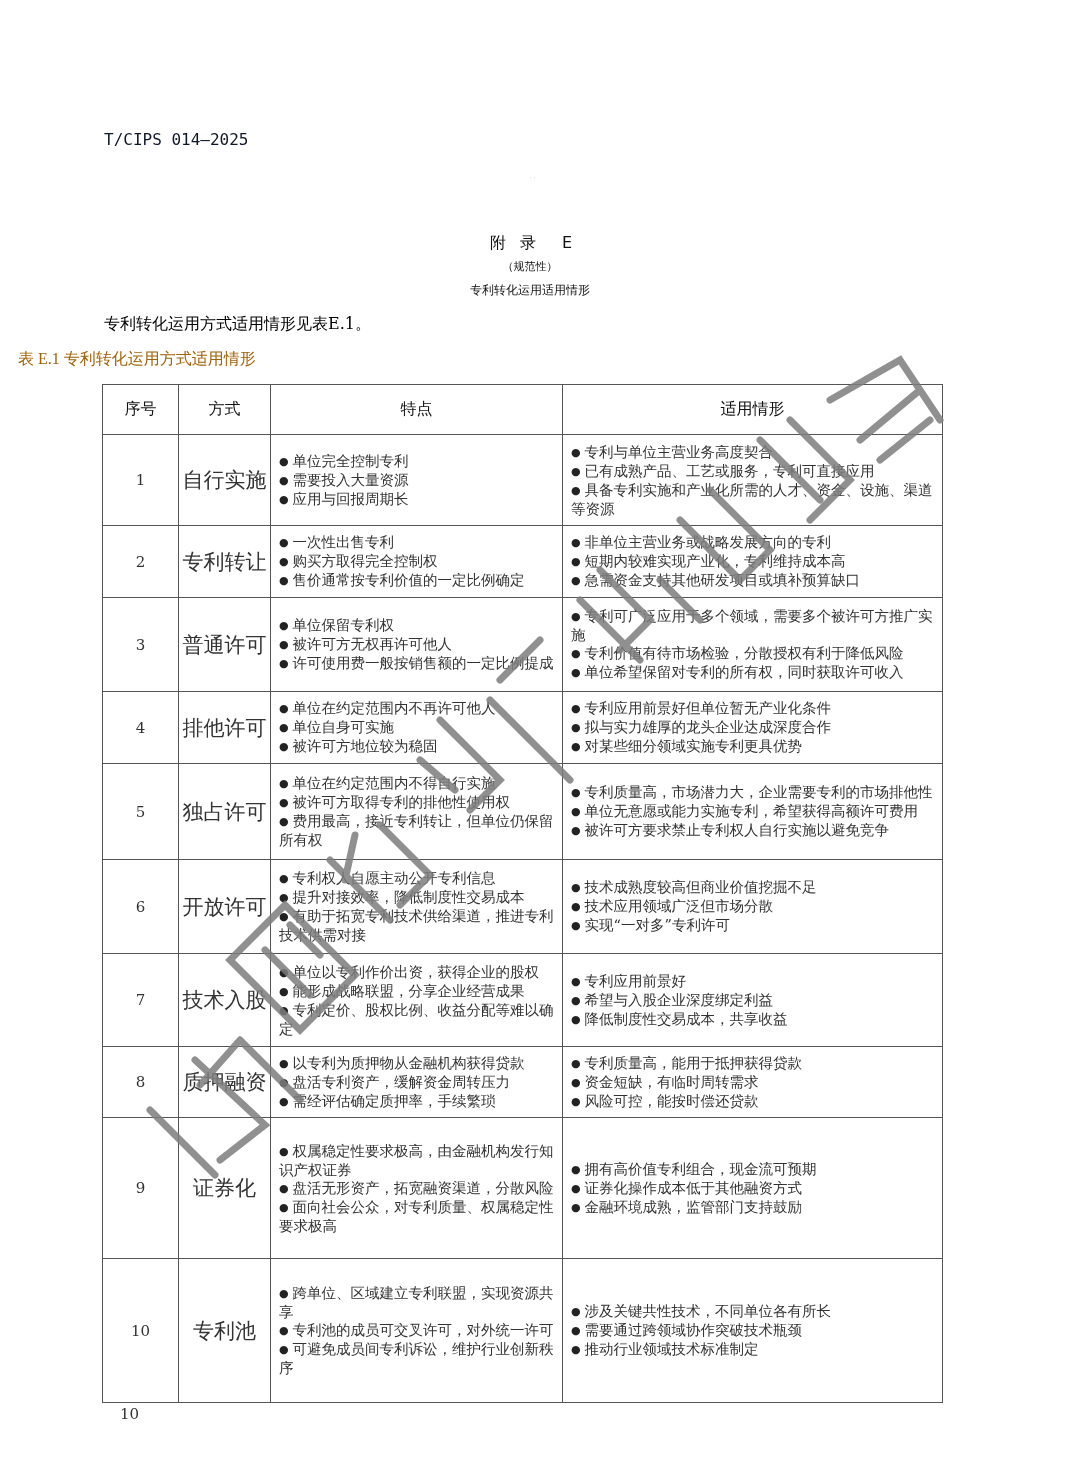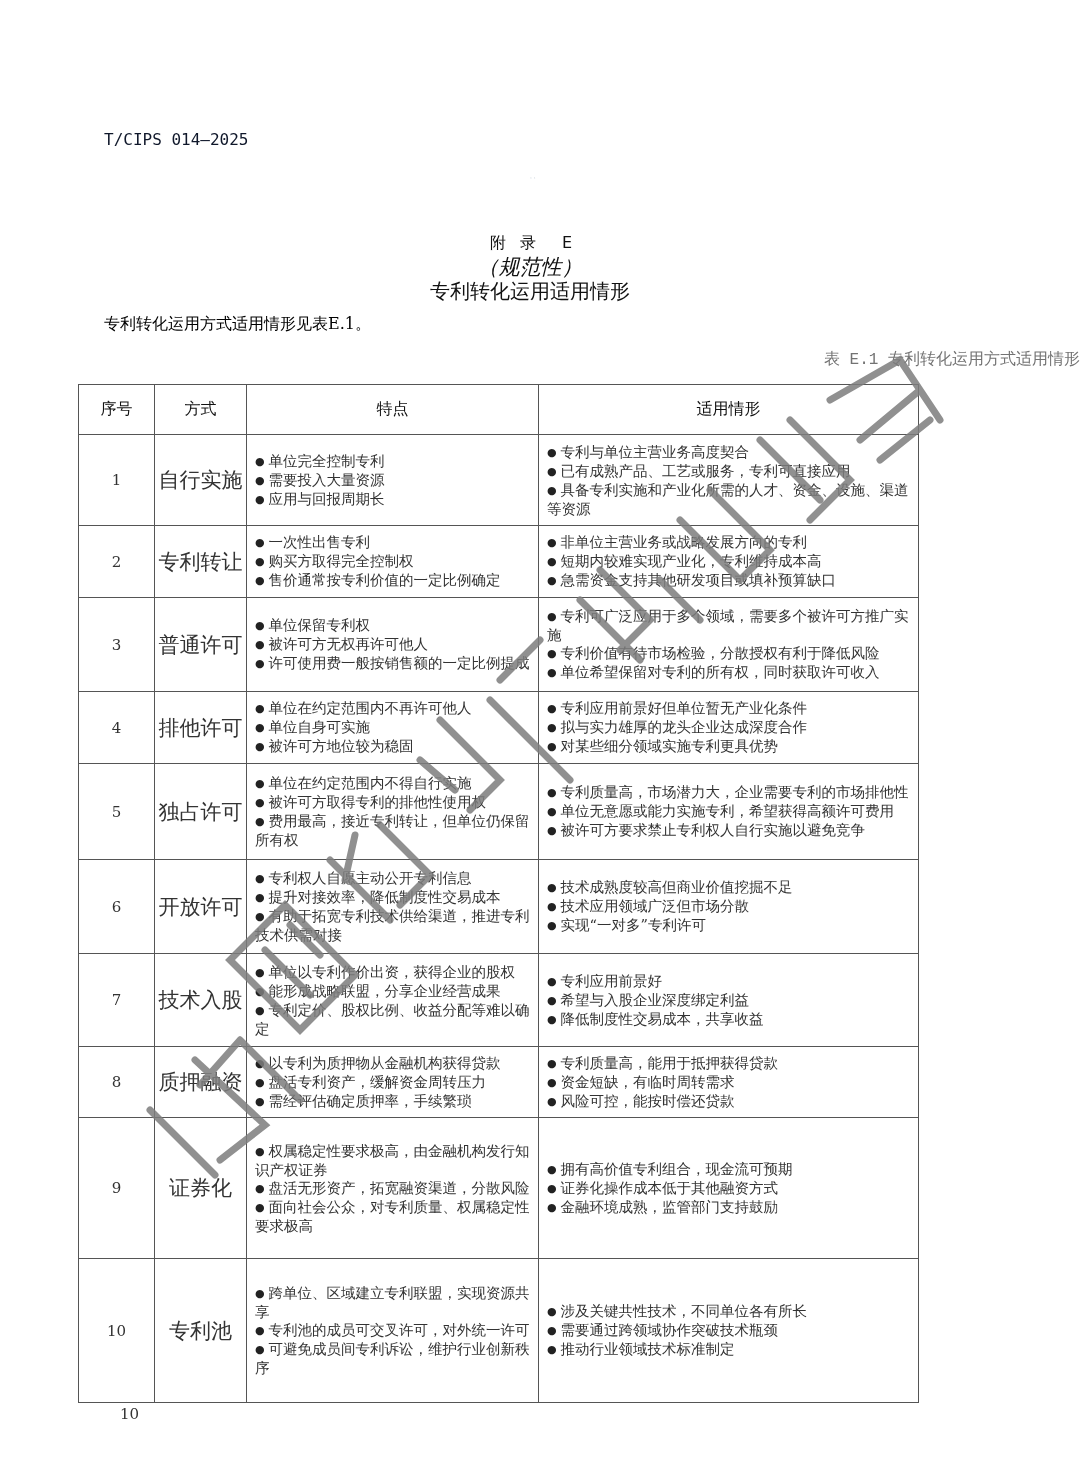--- a/index.html
+++ b/index.html
@@ -12,32 +12,32 @@
       font-family: "DejaVu Sans Mono", "Liberation Mono", monospace;
       font-size: 16px; color: #0f172a; letter-spacing: 0px;
     }
     .appendix-head {
       position: absolute; left: 0; width: 940px; top: 231px; text-align: center;
       font-family: "DejaVu Sans", "Liberation Sans", sans-serif; color: #111; padding-left: 32px;
     }
     .appendix-head div { height: 24px; line-height: 24px; }
     .appendix-label { font-size: 16px; padding-left: 60px; letter-spacing: 2px; }
     .appendix-label .sp { display: inline-block; width: 12px; }
-    .appendix-type { font-size: 21px; padding-left: 56px; font-style: italic; }
-    .appendix-title { font-size: 20px; padding-left: 56px; }
+    .appendix-type { font-size: 11px; padding-left: 56px; }
+    .appendix-title { font-size: 12px; padding-left: 56px; font-family: Liberation Mono, monospace; }
     .intro {
       position: absolute; left: 104px; top: 314px; font-size: 16px; color: #000000;
     }
     .table-caption {
-      position: absolute; left: 0; width: 1080px; top: 349px; text-align: right;
-      font-family: Liberation Mono, monospace; font-size: 16px; color: #737373;
+      position: absolute; left: 0; width: 1080px; top: 349px; text-align: left;
+      font-family: Liberation Serif, serif; font-size: 16px; color: #a16207;
       padding-left: 18px; box-sizing: border-box;
     }
     table.main {
-      position: absolute; left: 78px; top: 384px; width: 840px;
+      position: absolute; left: 102px; top: 384px; width: 840px;
       border-collapse: collapse; table-layout: fixed;
       font-size: 14.5px; color: #333; padding-left: 31px;
     }
     table.main th, table.main td { border: 1.3px solid #555; }
     table.main th {
       height: 47px; font-family: "DejaVu Sans", "Liberation Sans", sans-serif;
       font-weight: normal; font-size: 16px; color: #111; text-align: center;
     }
     td.num, td.method { text-align: center; vertical-align: middle; }
     td.num { font-size: 15px; }

